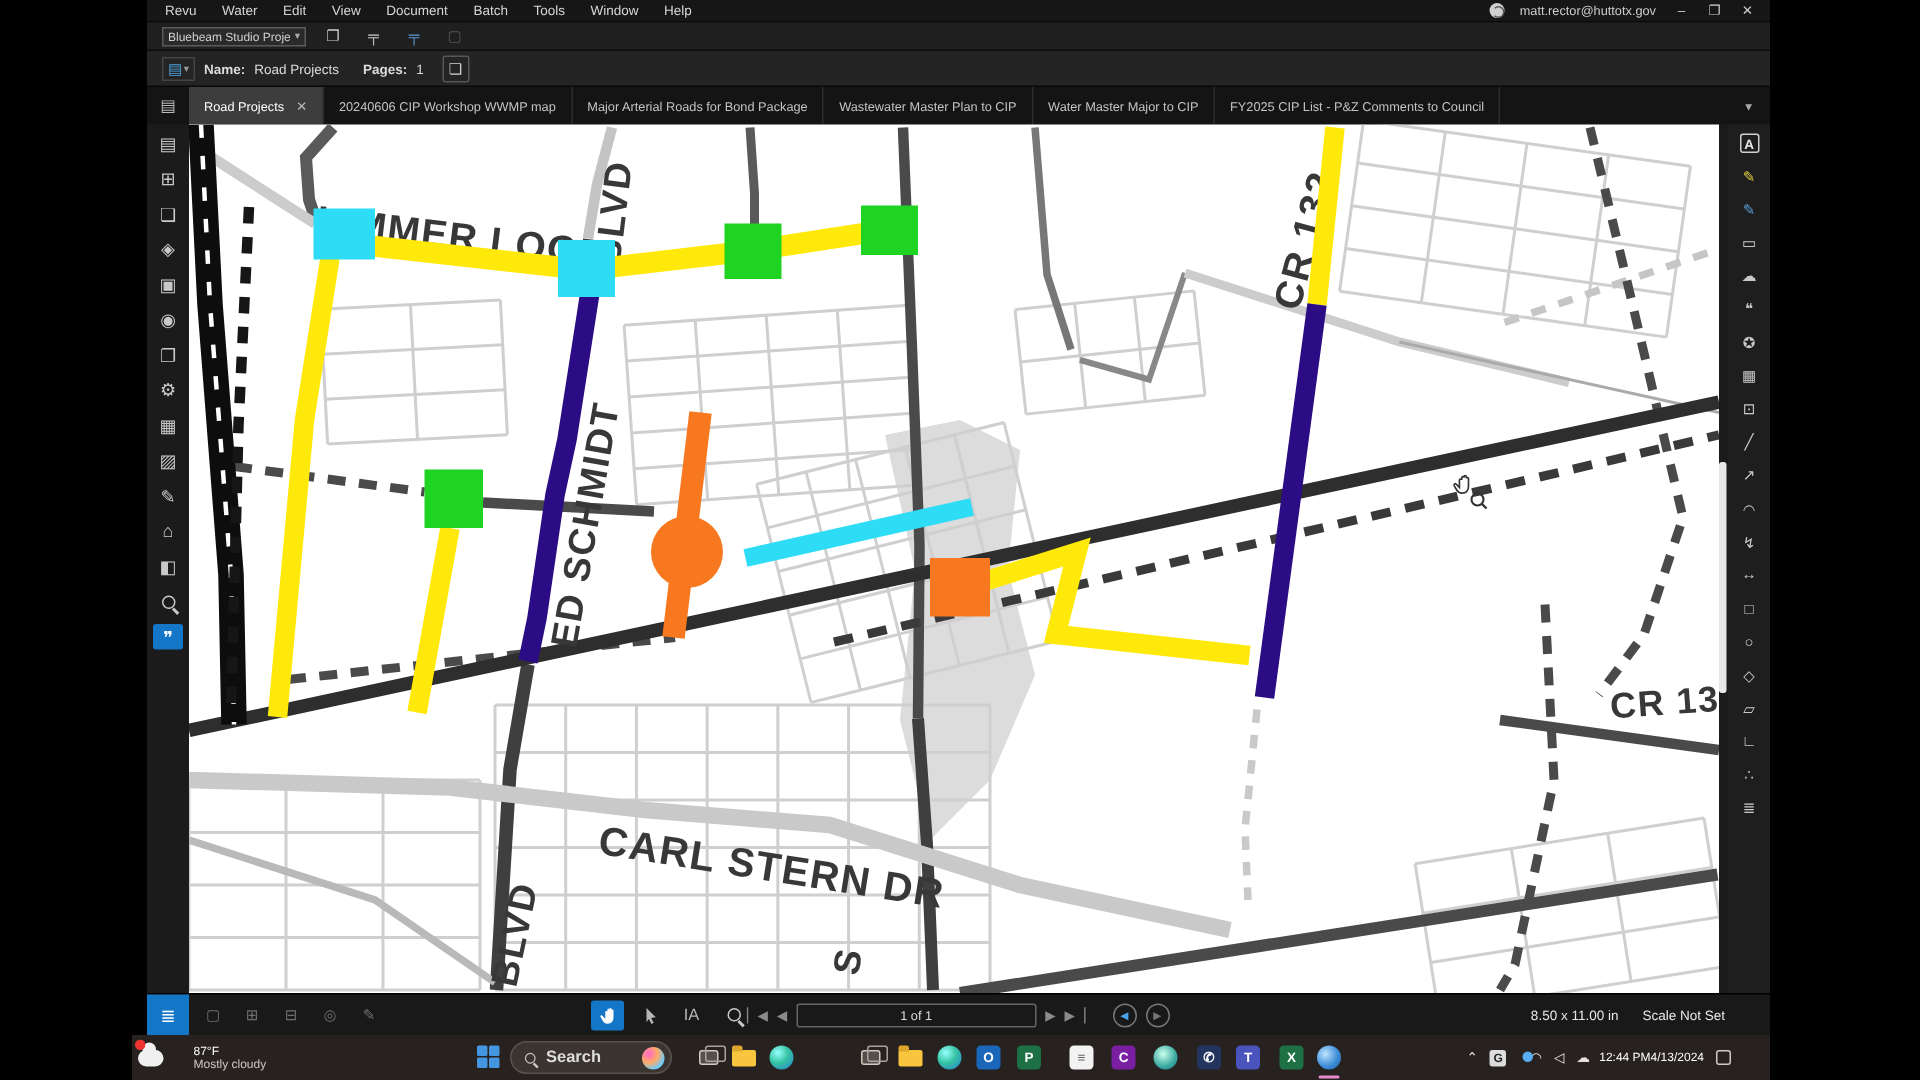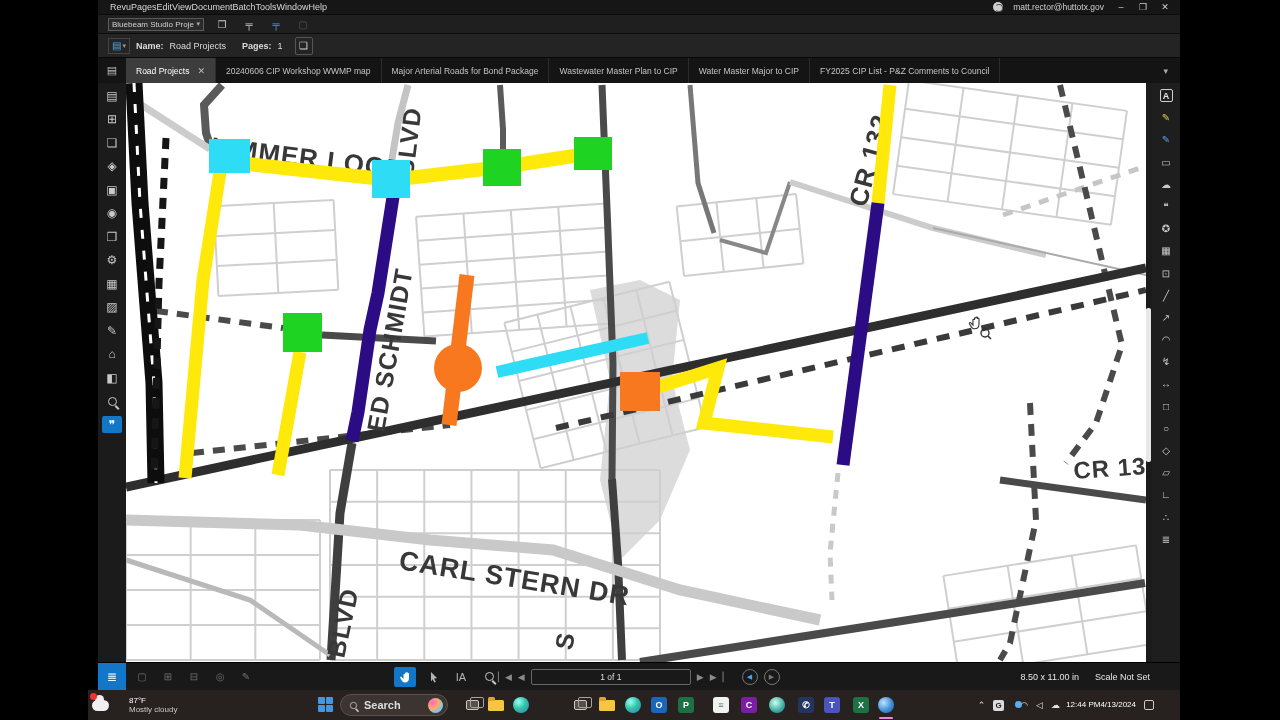--- a/index.html
+++ b/index.html
@@ -1,21 +1,21 @@
 <!DOCTYPE html>
 <html><head>
 <meta charset="utf-8">
 <style>
   html,body{margin:0;padding:0;width:1280px;height:720px;background:#000;overflow:hidden;
     font-family:"Liberation Sans",sans-serif;-webkit-font-smoothing:antialiased;}
   *{box-sizing:border-box;}
   #app{position:absolute;left:98px;top:0;width:1082px;height:690px;background:#1b1b1b;}
   
   .menubar{position:absolute;left:0;top:0;width:100%;height:15px;background:#161616;display:flex;align-items:center;border-bottom:1px solid #0a0a0a;}
-  .menus{display:flex;padding-left:12px;}
+  .menus{display:flex;gap:17px;padding-left:12px;}
   .menus span{font-size:9px;color:#d6d6d6;cursor:default;}
   .menubar-right{margin-left:auto;display:flex;align-items:center;gap:10px;padding-right:8px;}
   .acct-logo{width:10px;height:10px;border-radius:50%;background:#cfcfcf;position:relative;}
   .acct-logo:after{content:"";position:absolute;left:2px;top:2px;width:6px;height:6px;border-radius:50%;border:1.5px solid #555;border-left-color:transparent;}
   .acct{font-size:8.5px;color:#cfcfcf;}
   .winbtn{font-size:9px;color:#cfcfcf;width:14px;text-align:center;}
   .studiorow{position:absolute;left:0;top:15px;width:100%;height:19px;background:#1f1f1f;display:flex;align-items:center;gap:8px;padding-left:10px;border-bottom:1px solid #0c0c0c;}
   .dropdown{width:96px;height:13px;background:#2a2a2a;border:1px solid #5a5a5a;color:#d0d0d0;font-size:8px;display:flex;align-items:center;padding:0 3px;white-space:nowrap;overflow:hidden;}
   .dropdown b{margin-left:auto;font-size:7px;color:#aaa;font-weight:normal;}
   .docrow{position:absolute;left:0;top:34px;width:100%;height:24px;background:#242424;display:flex;align-items:center;gap:6px;padding-left:10px;border-bottom:1px solid #090909;}
@@ -84,21 +84,21 @@
   .clock span{font-size:8px;color:#fff;}
   .notif{width:10px;height:10px;border:1px solid #cfcac6;border-radius:2px;}
 </style>
 </head>
 <body>
 
 <div id="app">
   <div class="menubar">
     <div class="menus" id="menus">
         <span>Revu</span>
-        <span>Pages</span>
+        <span>Water</span>
         <span>Edit</span>
         <span>View</span>
         <span>Document</span>
         <span>Batch</span>
         <span>Tools</span>
         <span>Window</span>
         <span>Help</span>
       </div>
     <div class="menubar-right">
       <span class="acct-logo"></span>

